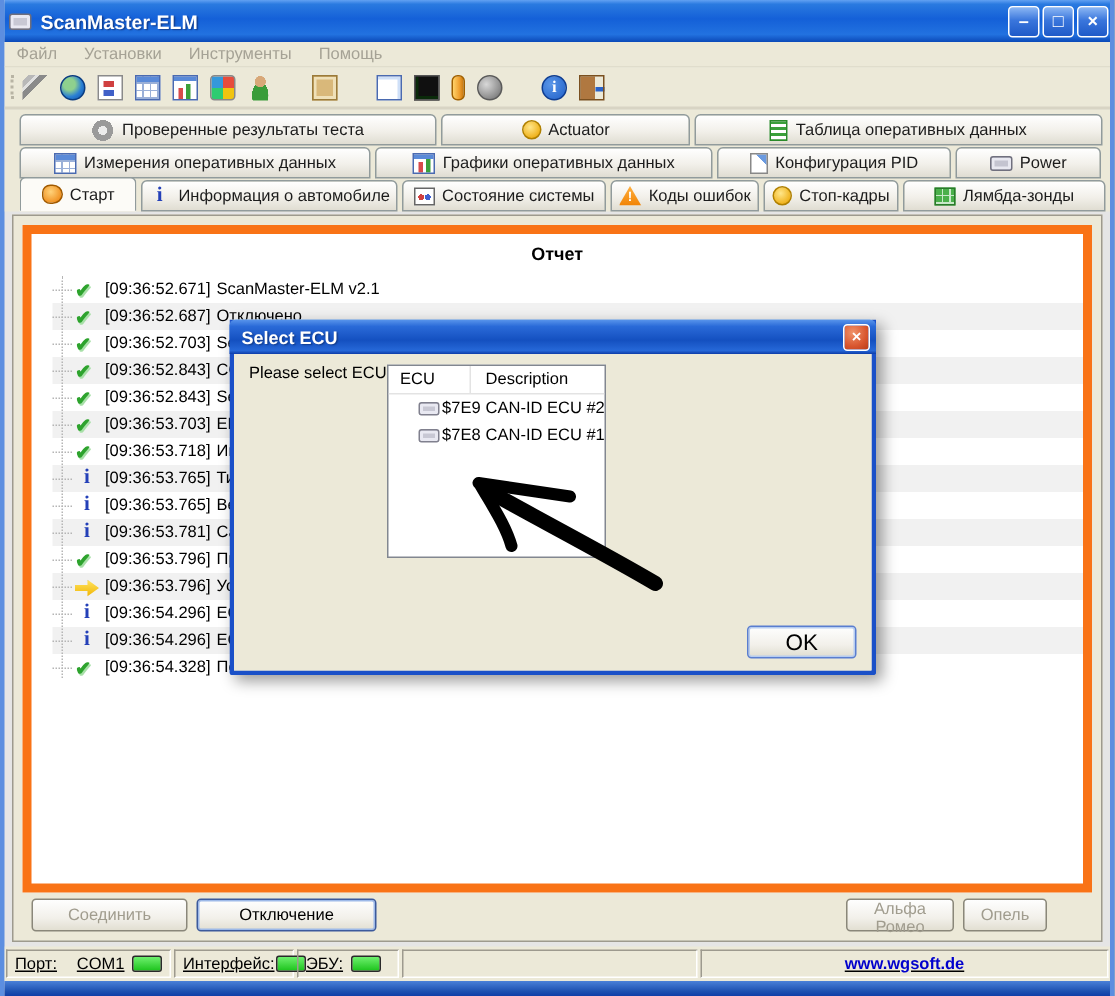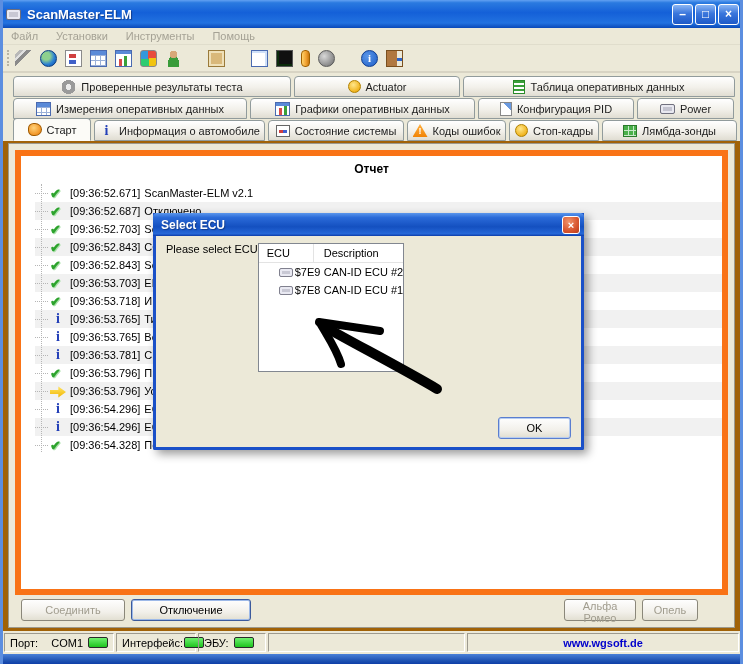--- a/index.html
+++ b/index.html
@@ -1,19 +1,19 @@
 <!DOCTYPE html>
 <html><head>
 <meta charset="utf-8">
 <style>
   * { box-sizing: border-box; margin: 0; padding: 0; }
   html,body { background:#3a6ea5; }
   body { font-family:"Liberation Sans", sans-serif; font-size:11px; color:#000; }
 
-  .window { position:relative; width:743px; height:664px; background:#a16207;
+  .window { position:relative; width:743px; height:664px; background:#e5e5e5;
     border-left:3px solid #5c8ee0; border-right:3px solid #5c8ee0;
     display:flex; flex-direction:column; overflow:hidden; }
 
   
   .titlebar { height:28px; flex:none; display:flex; align-items:center; padding:0 4px 0 6px;
     background:linear-gradient(180deg,#62a1f2 0%,#2a7ae0 10%,#1460d8 45%,#2272e0 82%,#0b49b8 100%);
     margin:0 -3px; }
   .titlebar .apptitle { color:#fff; font-weight:bold; font-size:13px; margin-left:6px;
     text-shadow:1px 1px 1px #123c8c; flex:1; }
   .winbtn { width:21px; height:21px; margin-left:2px; border:1px solid #fff; border-radius:3px;
@@ -116,21 +116,21 @@
   .btnrow { flex:none; height:30px; display:flex; align-items:center; gap:6px; padding:2px 6px; }
   .btn { height:22px; border-radius:3px; font-size:11px; font-family:inherit;
     background:linear-gradient(#fefefe,#f2f0ea 60%,#e2dfd2); border:1px solid #8a877a; color:#a09c8e; }
   .btn-connect { width:104px; }
   .btn-disconnect { width:120px; color:#000; border:1px solid #3c5a9c;
     box-shadow:0 0 0 1px #9db9e8 inset; }
   .btn-alfa { width:72px; margin-left:auto; }
   .btn-opel { width:56px; margin-right:24px; }
 
   
-  .statusbar { flex:none; height:23px; display:flex; gap:2px; padding:2px 1px; background:#ece9d8; }
+  .statusbar { flex:none; height:23px; display:flex; gap:2px; padding:2px 1px; background:#ece9d8;text-decoration:underline; }
   .spanel { border:1px solid; border-color:#9d9a8e #fff #fff #9d9a8e; display:flex; align-items:center;
     padding:0 5px; gap:5px; }
   .sp1 { width:110px; } .sp2 { width:80px; } .sp3 { width:68px; } .sp4 { width:197px; } .sp5 { flex:1; justify-content:center; }
   .led { width:20px; height:11px; border:1px solid #2a2a2a; border-radius:2px;
     background:linear-gradient(#6ef06e,#1ec41e); flex:none; }
   .sp1 .spacer { flex:1; }
   .weblink { color:#0000cc; font-weight:bold; }
   .bottom-edge { flex:none; height:10px; margin:0 -3px;
     background:linear-gradient(#4a80d8,#1c50b0 70%,#0f3ea8); }
 
@@ -151,21 +151,21 @@
   .dhead { display:flex; height:19px; align-items:center; border-bottom:1px solid #e3e3e3; }
   .dcol-ecu { width:55px; padding-left:8px; border-right:1px solid #e3e3e3; align-self:stretch;
     display:flex; align-items:center; }
   .dcol-desc { padding-left:10px; }
   .drow { display:flex; height:18px; align-items:center; }
   .drow .c1 { width:55px; padding-left:20px; display:flex; align-items:center; gap:2px; }
   .drow .c2 { padding-left:10px; }
   .chip { width:14px; height:9px; background:#c8c8d4; border:1px solid #80808e; border-radius:2px;
     box-shadow:inset 0 0 0 2px #e9e9f2; flex:none; }
   .okrow { flex:1; display:flex; align-items:flex-end; justify-content:flex-end; padding-top:6px; }
-  .okbtn { width:73px; height:22px; border-radius:3px; font-size:11px; font-family:inherit; color:#000;
+  .okbtn { width:73px; height:22px; border-radius:3px; font-size:15px; font-family:inherit; color:#000;
     background:linear-gradient(#fefefe,#f2f0ea 60%,#e0ddd0); border:1px solid #5a7ed0;
     box-shadow:0 0 0 1px #b7cdf0 inset; }
 
   .arrow-svg { position:absolute; left:0; top:0; z-index:20; pointer-events:none; }
 </style>
 </head>
 <body>
 
 <div class="window">
 

